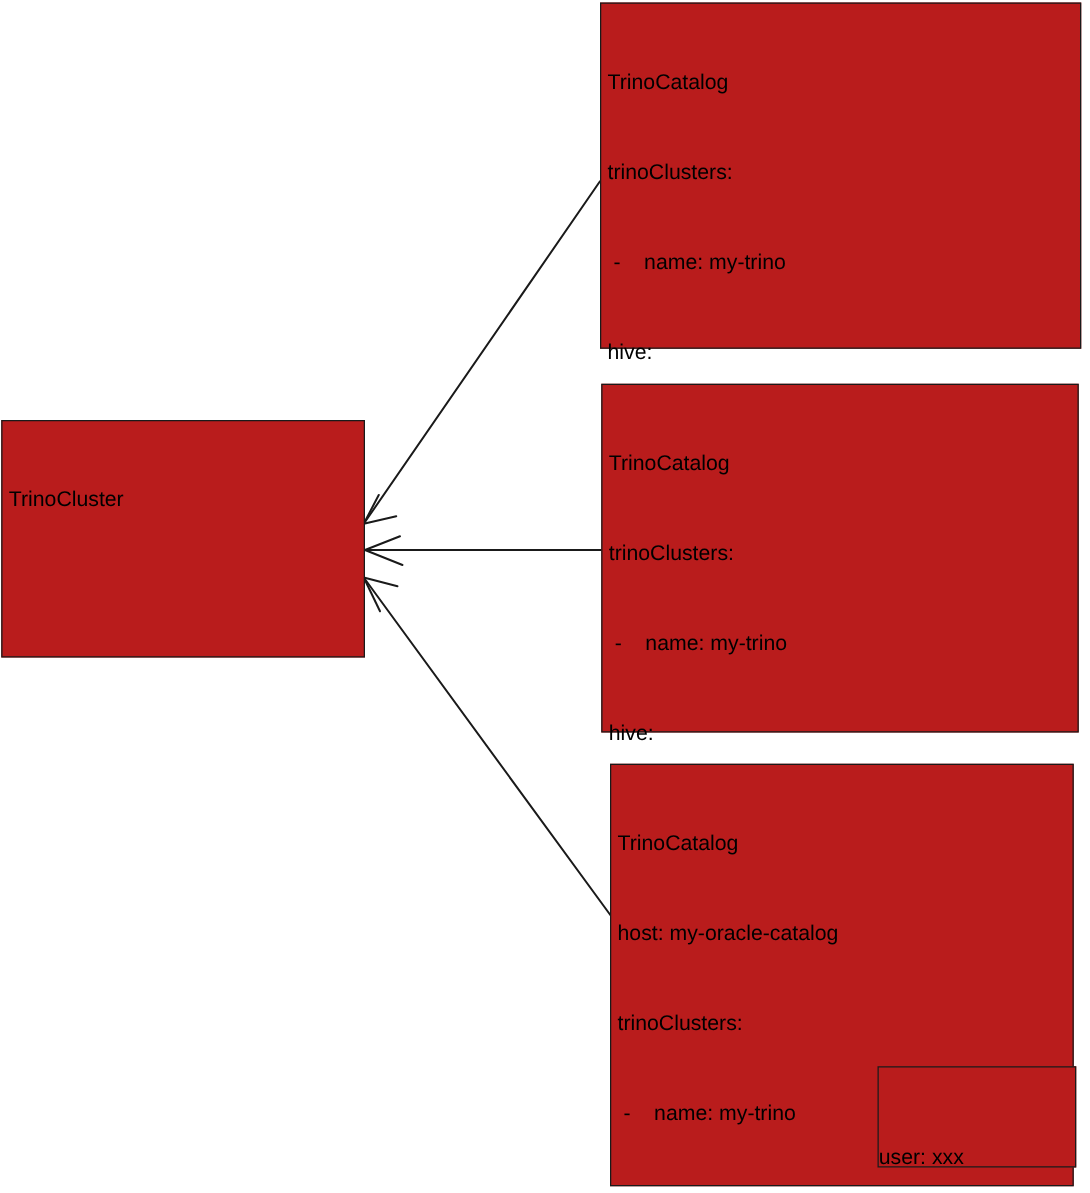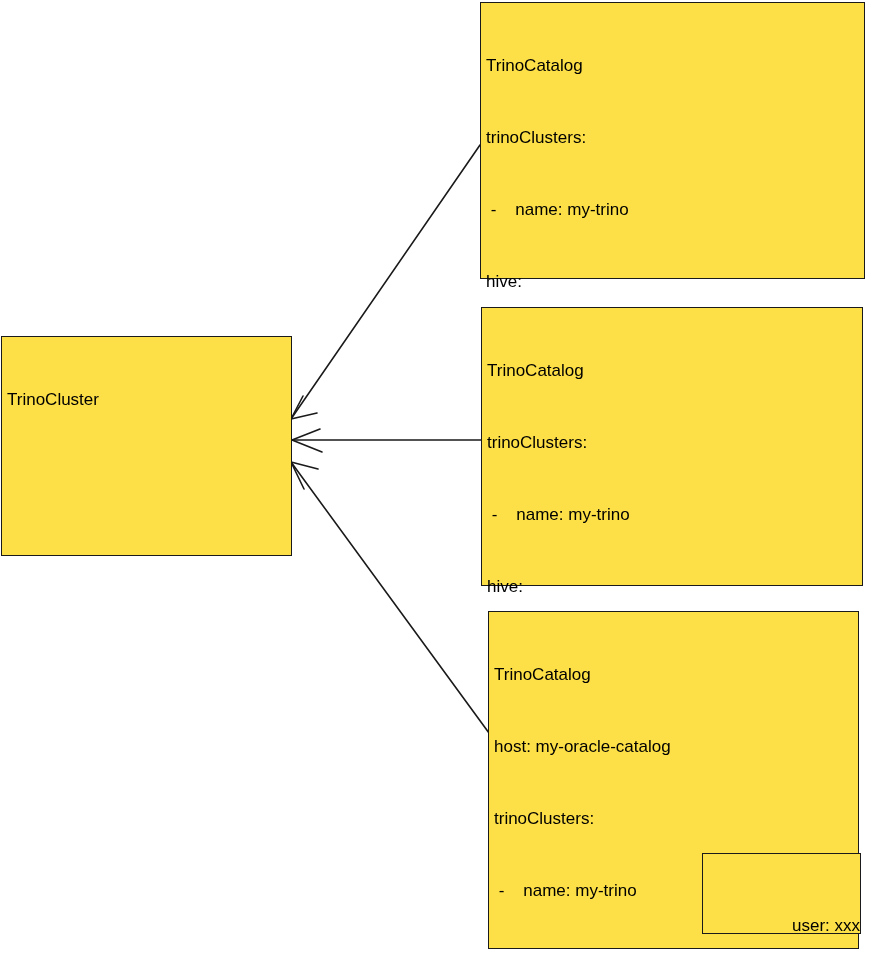--- a/index.html
+++ b/index.html
@@ -23,21 +23,21 @@
   #edge-layer {
     position: absolute;
     left: 0;
     top: 0;
     width: 872px;
     height: 954px;
     pointer-events: none;
   }
   .node {
     position: absolute;
-    background: #fde047;
+    background: #b91c1c;
     border: 1.6px solid #1a1a1a;
     box-sizing: border-box;
   }
   .node-text {
     position: absolute;
     left: 5px;
     top: 3px;
     right: 2px;
     font-size: 17px;
     line-height: 24px;
@@ -46,21 +46,21 @@
   }
   .node-text .ln {
     display: block;
     white-space: pre;
   }
   
   #node-cluster {
     left: 1px;
     top: 336px;
     width: 291px;
-    height: 220px;
+    height: 190px;
   }
   #node-catalog-1 {
     left: 480px;
     top: 2px;
     width: 385px;
     height: 277px;
   }
   #node-catalog-2 {
     left: 481px;
     top: 307px;
@@ -79,21 +79,21 @@
     width: 159px;
     height: 81px;
   }
   #node-secret .node-text {
     left: 0;
     right: 0;
     top: 12px;
     text-align: center;
   }
   #node-secret .node-text .ln {
-    text-align: right;
+    text-align: left;
   }
 </style>
 </head>
 <body>
 
 <div id="canvas">
 
   <svg id="edge-layer" viewBox="0 0 872 954" width="872" height="954" xmlns="http://www.w3.org/2000/svg">
     <g fill="none" stroke="#1a1a1a" stroke-width="1.6" stroke-linecap="round">
 

